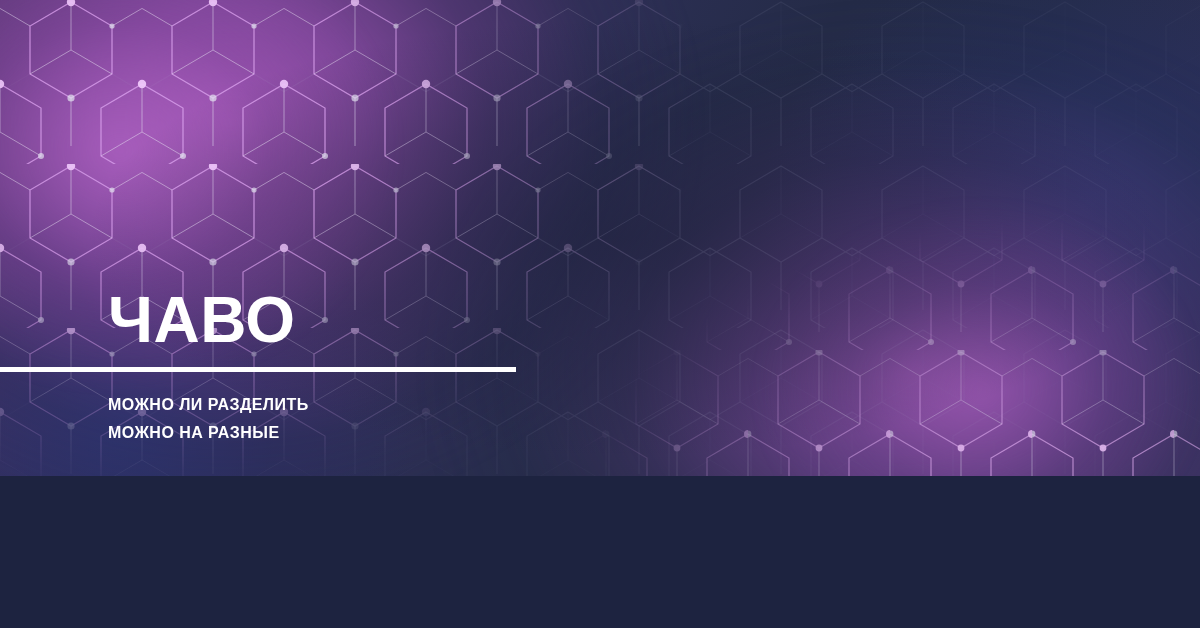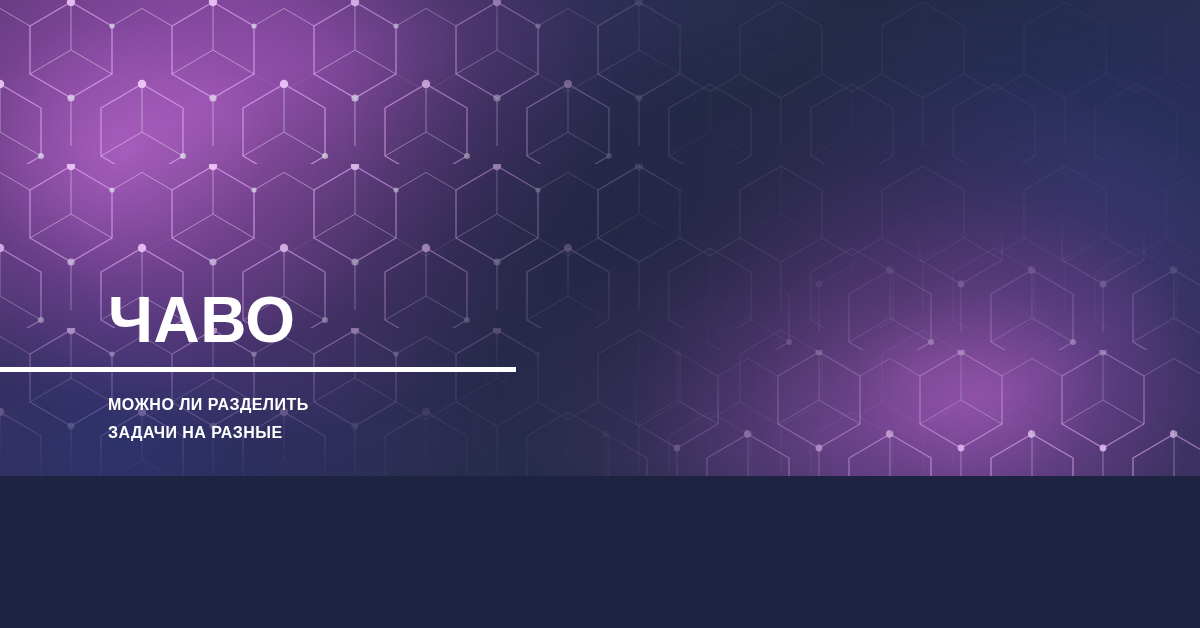--- a/index.html
+++ b/index.html
@@ -293,17 +293,17 @@
   </svg>
 
   <div class="content">
 
     <h1 class="title">ЧАВО</h1>
 
     <div class="rule"></div>
 
     <p class="subtitle">
       <span class="line">МОЖНО ЛИ РАЗДЕЛИТЬ</span>
-      <span class="line">ЗАДАЧИ НА РАЗНЫЕ</span>
+      <span class="line">МОЖНО НА РАЗНЫЕ</span>
     </p>
 
   </div>
 </div>
 
 </body></html>

